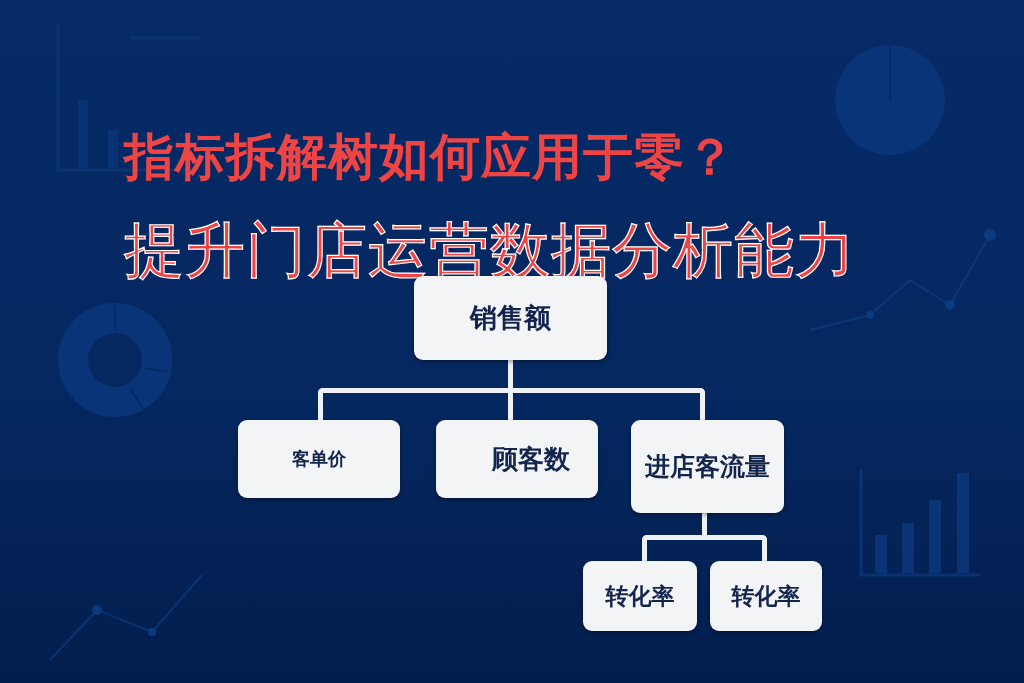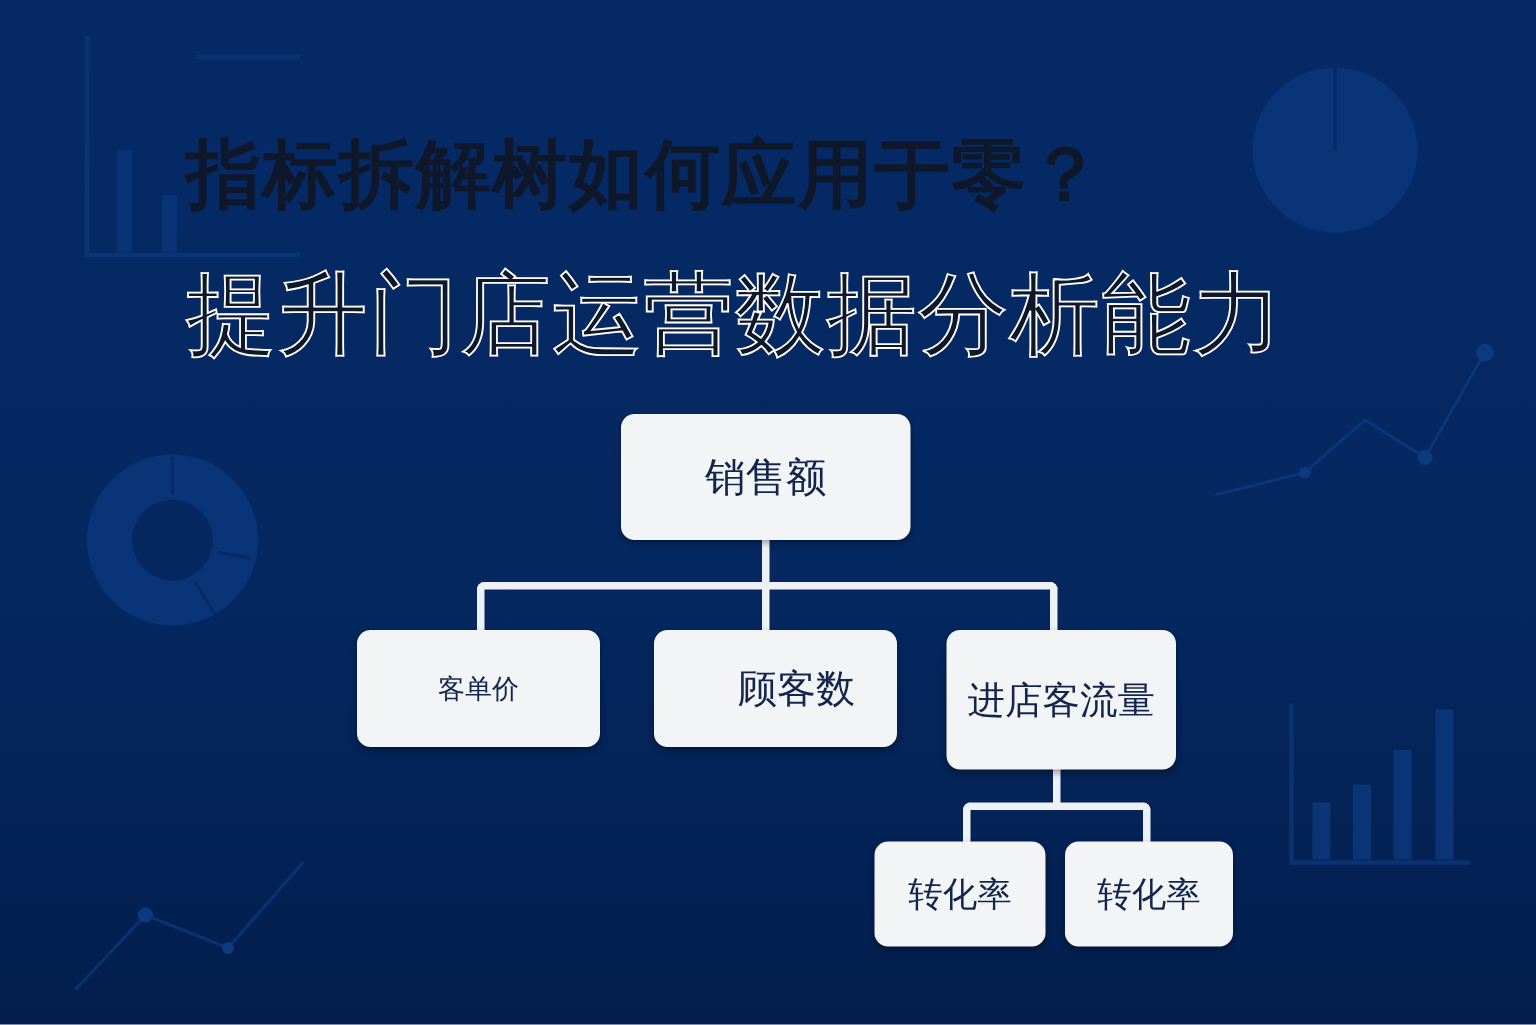--- a/index.html
+++ b/index.html
@@ -3,31 +3,32 @@
 <meta charset="utf-8">
 <style>
   html, body { margin:0; padding:0; }
   body {
     width:1024px; height:683px; overflow:hidden; position:relative;
     background: linear-gradient(180deg, #062a66 0%, #052861 55%, #031e4e 100%);
     font-family: "DejaVu Sans", "Liberation Sans", sans-serif;
   }
   .bg-deco { position:absolute; }
   .title {
-    position:absolute; left:124px; color:#0f172a; font-weight:bold;
+    position:absolute; left:124px; color:#ef4444; font-weight:bold;
     white-space:nowrap; letter-spacing:1px;
     font-family: Liberation Serif, serif;
+    margin-top: 41px;
   }
   .title-line1 { top:83px; font-size:50px; }
   .title-line2 { top:170px; font-size:60px; font-weight:normal; -webkit-text-stroke:1.2px #fff; }
   .node {
     position:absolute; background:#f3f4f6; border-radius:9px;
     box-shadow: 0 2px 4px rgba(0,0,0,0.35);
     display:flex; align-items:center; justify-content:center; text-align:center;
-    color:#13244d; font-weight:normal; box-sizing:border-box;
+    color:#13244d; font-weight:bold; box-sizing:border-box;
     font-family: "DejaVu Sans", "Liberation Sans", sans-serif;
   }
   .line { position:absolute; background:#eef1f5; }
 </style>
 </head>
 <body>
 
 <svg class="bg-deco" style="left:50px;top:20px" width="160" height="160" viewBox="0 0 160 160">
   <path d="M8 4 V150 H150" stroke="#0c3a7e" stroke-width="3" fill="none" opacity="0.7"></path>
   <rect x="28" y="80" width="10" height="68" fill="#0c3a7e" opacity="0.6"></rect>

